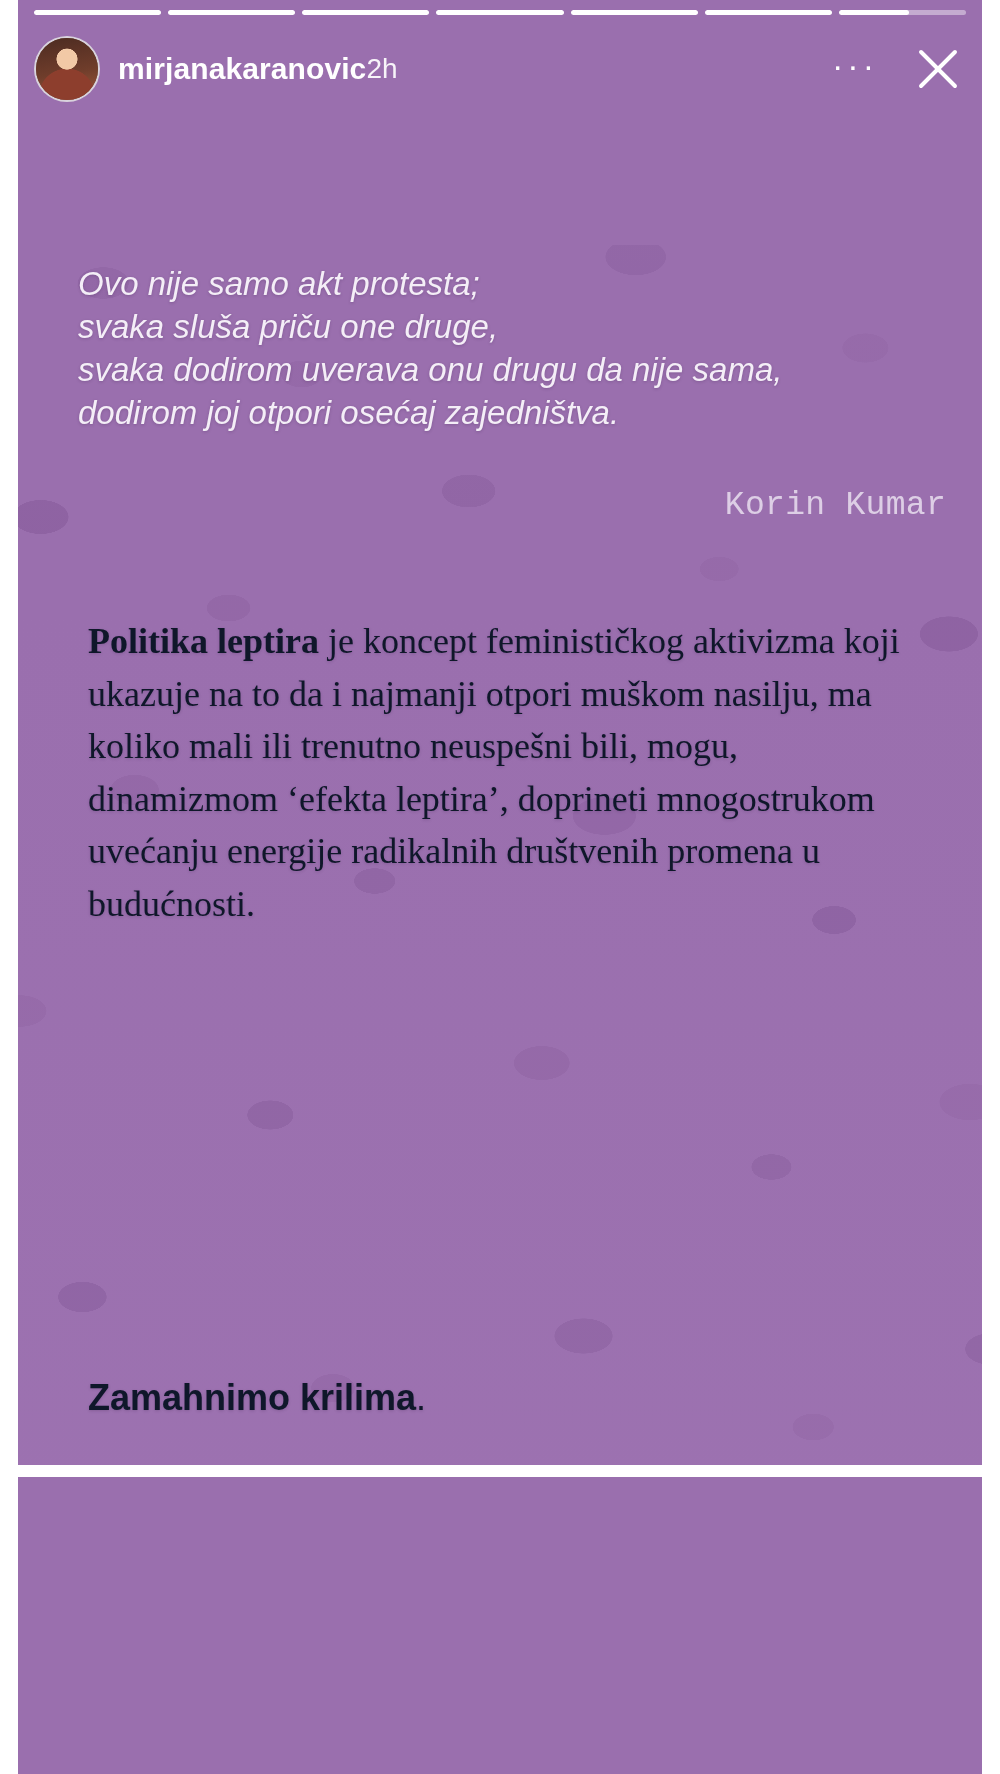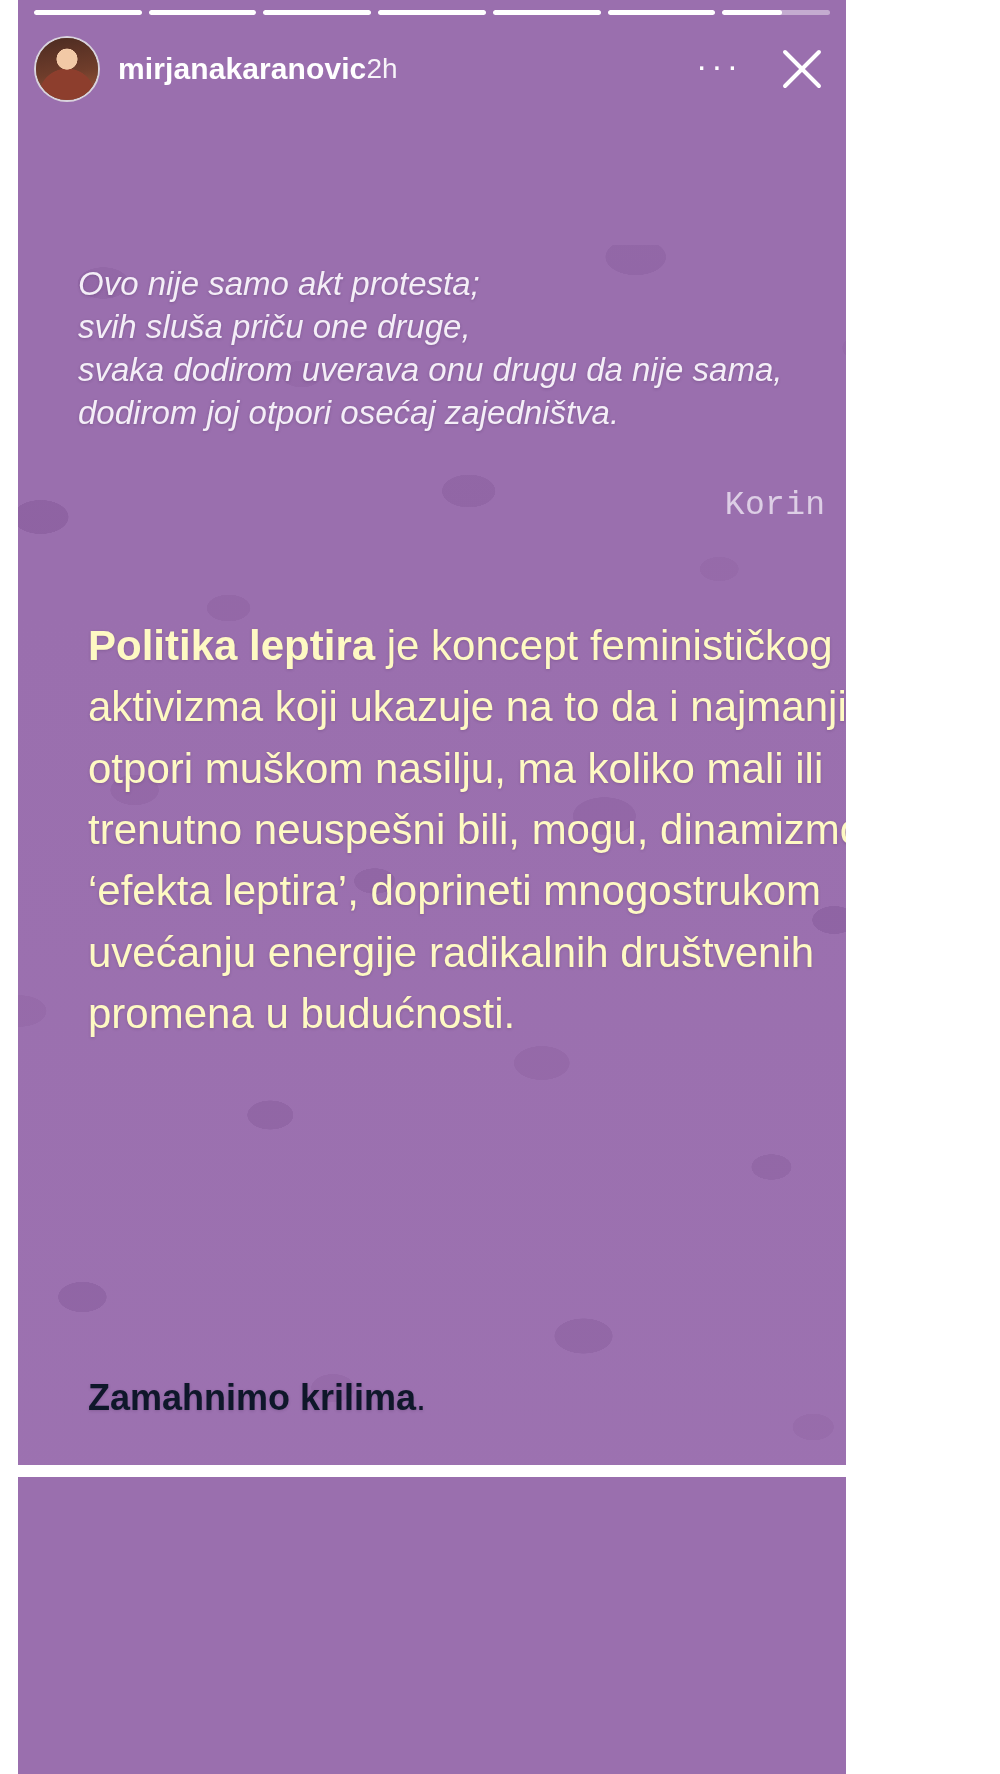--- a/index.html
+++ b/index.html
@@ -30,21 +30,21 @@
     background: #ffffff;
     z-index: 40;
   }
   .side-rail.left { left: 0; }
   .side-rail.right { right: 0; }
 
   .story-frame {
     position: absolute;
     left: 18px;
     top: 0;
-    width: 828px;
+    width: 964px;
     height: 1774px;
     overflow: hidden;
     background: linear-gradient(180deg, #9a6fae 0%, #9a6fae 100%);
   }
 
   
   .progress-row {
     position: absolute;
     top: 10px;
     left: 16px;
@@ -214,24 +214,25 @@
     font-weight: 400;
     letter-spacing: 0.3px;
     font-family: Liberation Mono, monospace;
   }
 
   .body-text {
     position: absolute;
     left: 70px;
     right: 54px;
     top: 370px;
-    color: #fef9c3;
-    font-size: 42px;
+    color: #0f172a;
+    font-size: 36px;
     line-height: 1.46;
     text-shadow: 0 1px 3px rgba(60,30,75,0.22);
+    font-family: Liberation Serif, serif;
   }
   .body-text p { margin: 0 0 38px 0; }
   .body-text b { font-weight: 700; }
   .closing {
     position: absolute;
     left: 70px;
     bottom: 46px;
     color: #0f172a;
     font-size: 36px;
     text-shadow: 0 1px 3px rgba(60,30,75,0.22);
@@ -305,21 +306,21 @@
           <i></i>
         </div>
     </div>
 
     <div class="media">
       <div class="butterflies"></div>
       <div class="wash"></div>
 
       <div class="quote-block">
         <div>Ovo nije samo akt protesta;</div>
-        <div>svih sluša priču one druge,</div>
+        <div>svaka sluša priču one druge,</div>
         <div>svaka dodirom uverava onu drugu da nije sama,</div>
         <div>dodirom joj otpori osećaj zajedništva.</div>
       </div>
 
       <div class="quote-author">Korin Kumar</div>
 
       <div class="body-text">
         <p><b>Politika leptira</b><span> je koncept feminističkog aktivizma koji ukazuje na to da i najmanji otpori muškom nasilju, ma koliko mali ili trenutno neuspešni bili, mogu, dinamizmom ‘efekta leptira’, doprineti mnogostrukom uvećanju energije radikalnih društvenih promena u budućnosti.</span></p>
       </div>
 

